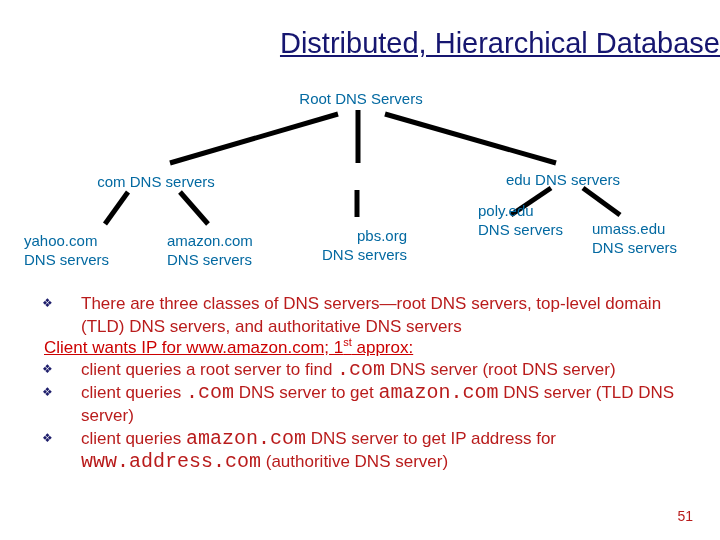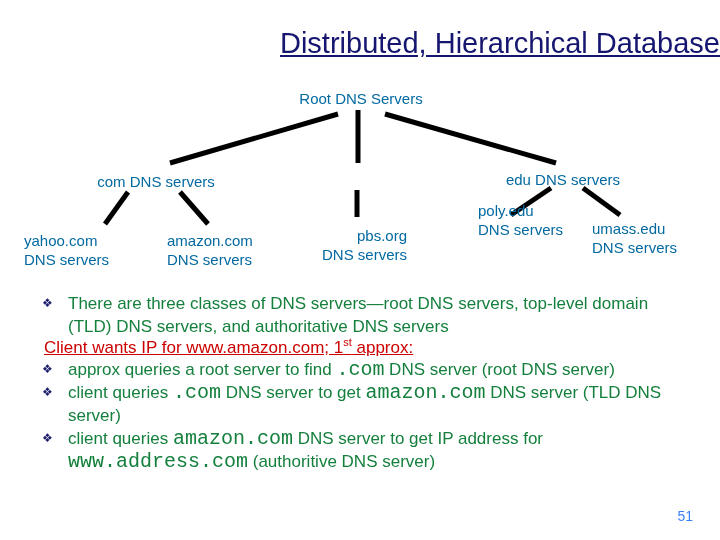--- a/index.html
+++ b/index.html
@@ -69,23 +69,24 @@
     font-size: 12px;
     line-height: 23px;
     width: 30px;
     flex: 0 0 30px;
     text-align: left;
     padding-left: 4px;
     box-sizing: border-box;
   }
   .bullet-text {
     flex: 1 1 auto;
-    color: #15803d;
+    color: #b91c1c;
     font-size: 17px;
     line-height: 23px;
+    margin-left: 13px;
   }
   .mono {
     font-family: "Liberation Mono", "DejaVu Sans Mono", monospace;
     font-size: 20px;
   }
   sup {
     font-size: 11px;
     vertical-align: super;
     line-height: 0;
   }
@@ -104,21 +105,21 @@
 
   
   #bullets-top { position: absolute; left: 38px; top: 292px; width: 654px; }
   #bullets-bottom { position: absolute; left: 38px; top: 358px; width: 654px; }
 
   
   #page-number {
     position: absolute;
     right: 27px;
     bottom: 16px;
-    color: #3b82f6;
+    color: #b91c1c;
     font-size: 14px;
   }
 </style>
 </head>
 <body>
 
 <div id="slide">
 
   <div id="title">Distributed, Hierarchical Database</div>
 
@@ -185,21 +186,21 @@
   </div>
 
   <div id="red-line">
     <span>Client wants IP for www.amazon.com; 1</span><sup>st</sup><span> approx:</span>
   </div>
 
   <div id="bullets-bottom">
 
     <div class="bullet-row">
       <span class="bullet-mark">❖</span>
-      <span class="bullet-text"><span>approx queries a root server to find </span><span class="mono">.com</span><span> DNS server (root DNS server)</span></span>
+      <span class="bullet-text"><span>client queries a root server to find </span><span class="mono">.com</span><span> DNS server (root DNS server)</span></span>
     </div>
 
     <div class="bullet-row">
       <span class="bullet-mark">❖</span>
       <span class="bullet-text"><span>client queries </span><span class="mono">.com</span><span>  DNS server to get </span><span class="mono">amazon.com</span><span> DNS server (TLD DNS server)</span></span>
     </div>
 
     <div class="bullet-row">
       <span class="bullet-mark">❖</span>
       <span class="bullet-text"><span>client queries </span><span class="mono">amazon.com</span><span> DNS server to get IP address for </span><span class="mono">www.address.com</span><span>  (authoritive DNS server)</span></span>

